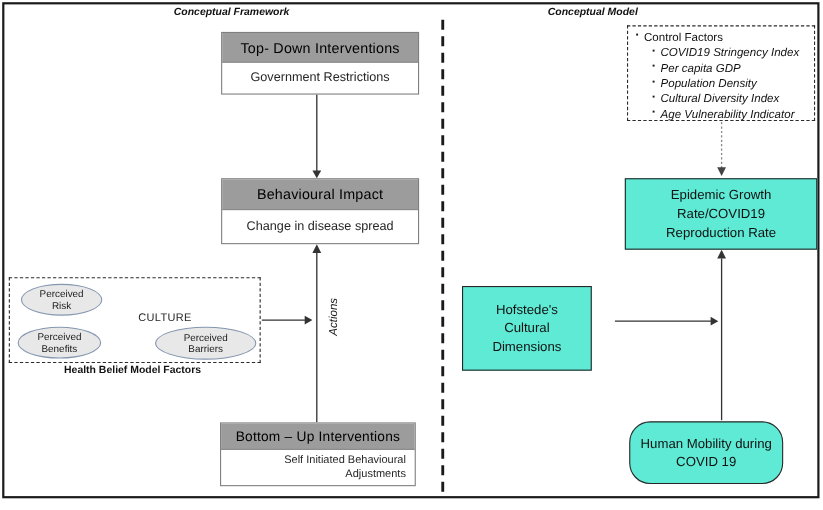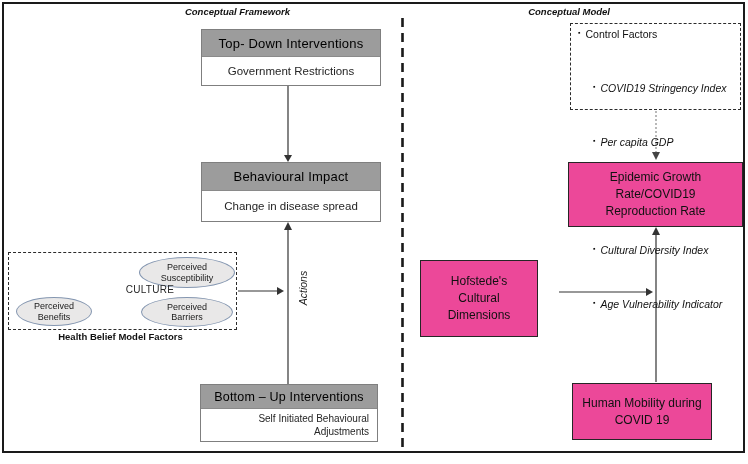--- a/index.html
+++ b/index.html
@@ -1,21 +1,21 @@
 <!DOCTYPE html>
 <html><head>
 <meta charset="utf-8">
 <style>
   * { box-sizing: border-box; margin: 0; padding: 0; }
   body { font-family: "Liberation Sans", sans-serif; background: #fff; }
   #stage { position: relative; width: 748px; height: 464px; background: #fff; overflow: hidden; }
   #frame { position: absolute; left: 2px; top: 2px; width: 743px; height: 451px; border: 2px solid #1a1a1a; }
   svg.lines { position: absolute; left: 0; top: 0; pointer-events: none; }
 
-  .sec-title { position: absolute; font-size: 9.5px; font-weight: bold; font-style: italic; color: #111; text-align: right; }
+  .sec-title { position: absolute; font-size: 9.5px; font-weight: bold; font-style: italic; color: #111; text-align: left; }
 
   .dbox { position: absolute; border: 1px solid #7f7f7f; background: #fff; }
   .dbox .hdr { background: #9c9c9c; color: #000000; border-bottom: 1px solid #8a8a8a;
                display: flex; align-items: center; justify-content: center; font-size: 13px; letter-spacing: .2px; }
   .dbox .bdy { display: flex; align-items: center; justify-content: center;
                font-size: 11.5px; color: #262626; text-align: right; }
 
   #topdown   { left: 201px; top: 29px;  width: 180px; }
   #topdown .hdr { height: 27px; } #topdown .bdy { height: 28px; }
   #behav     { left: 201px; top: 162px; width: 180px; }
@@ -36,29 +36,29 @@
              font-size: 10px; color: #262626; letter-spacing: .3px; margin-left: 32px; }
   #hbm-label { position: absolute; left: 28px; top: 331px; width: 185px; text-align: center;
                font-size: 9.5px; font-weight: bold; color: #111; }
 
   #actions { position: absolute; left: 273px; top: 282px; width: 60px; text-align: center;
              transform: rotate(-90deg); font-style: italic; font-size: 10.5px; color: #1a1a1a; }
 
   #control { position: absolute; left: 570px; top: 23px; width: 171px; height: 87px;
              border: 1.5px dashed #2b2b2b; padding: 3px 2px 0 7px; font-size: 10.5px; color: #111; }
   #control .row { display: flex; align-items: flex-end; line-height: 14px; white-space: nowrap; }
-  #control .row.sub { padding-left: 15px; font-style: italic; margin-top: 40px; }
+  #control .row.sub { padding-left: 15px; font-style: italic; }
   #control .blt { font-size: 7px; margin-right: 5px; position: relative; top: -1px; }
 
-  .pbox { position: absolute; border: 1.5px solid #262626; background: #ec4899;
+  .pbox { position: absolute; border: 1.5px solid #262626; background: #5eead4;
           display: flex; align-items: center; justify-content: center; text-align: center;
           font-size: 12px; line-height: 17px; color: #111; }
   #epidemic { left: 568px; top: 162px; width: 175px; height: 65px; padding: 0 19px; }
   #hofstede { left: 420px; top: 260px; width: 118px; height: 77px; padding: 0 9px; }
-  #mobility { left: 572px; top: 383px; width: 140px; height: 57px; padding: 0 0; }
+  #mobility { left: 572px; top: 383px; width: 140px; height: 57px; padding: 0 0; border-radius: 19px; }
 </style>
 </head>
 <body>
 
 <div id="stage">
   <div id="frame"></div>
 
   <svg class="lines" width="748" height="464">
     <g>
       <line x1="402.5" y1="18" x2="402.5" y2="450" stroke="#1a1a1a" stroke-width="2.6" stroke-dasharray="9 6"></line>
@@ -101,21 +101,21 @@
     <div class="hdr">Behavioural Impact</div>
     <div class="bdy">Change in disease spread</div>
   </div>
 
   <div class="dbox" id="bottomup">
     <div class="hdr">Bottom – Up Interventions</div>
     <div class="bdy">Self Initiated Behavioural Adjustments</div>
   </div>
 
   <div id="hbm">
-    <div class="ell" id="ell-suscept">Perceived Susceptibility</div>
+    <div class="ell" id="ell-risk">Perceived Risk</div>
     <div class="ell" id="ell-benefit">Perceived Benefits</div>
     <div class="ell" id="ell-barrier">Perceived Barriers</div>
     <div id="culture">CULTURE</div>
   </div>
   <div id="hbm-label">Health Belief Model Factors</div>
 
   <div id="actions">Actions</div>
 
   <div id="control">
     <div class="row">

